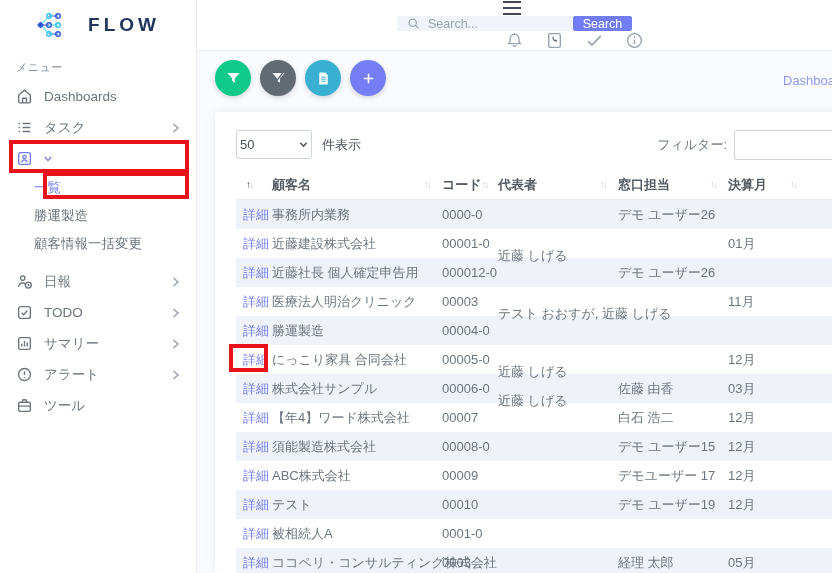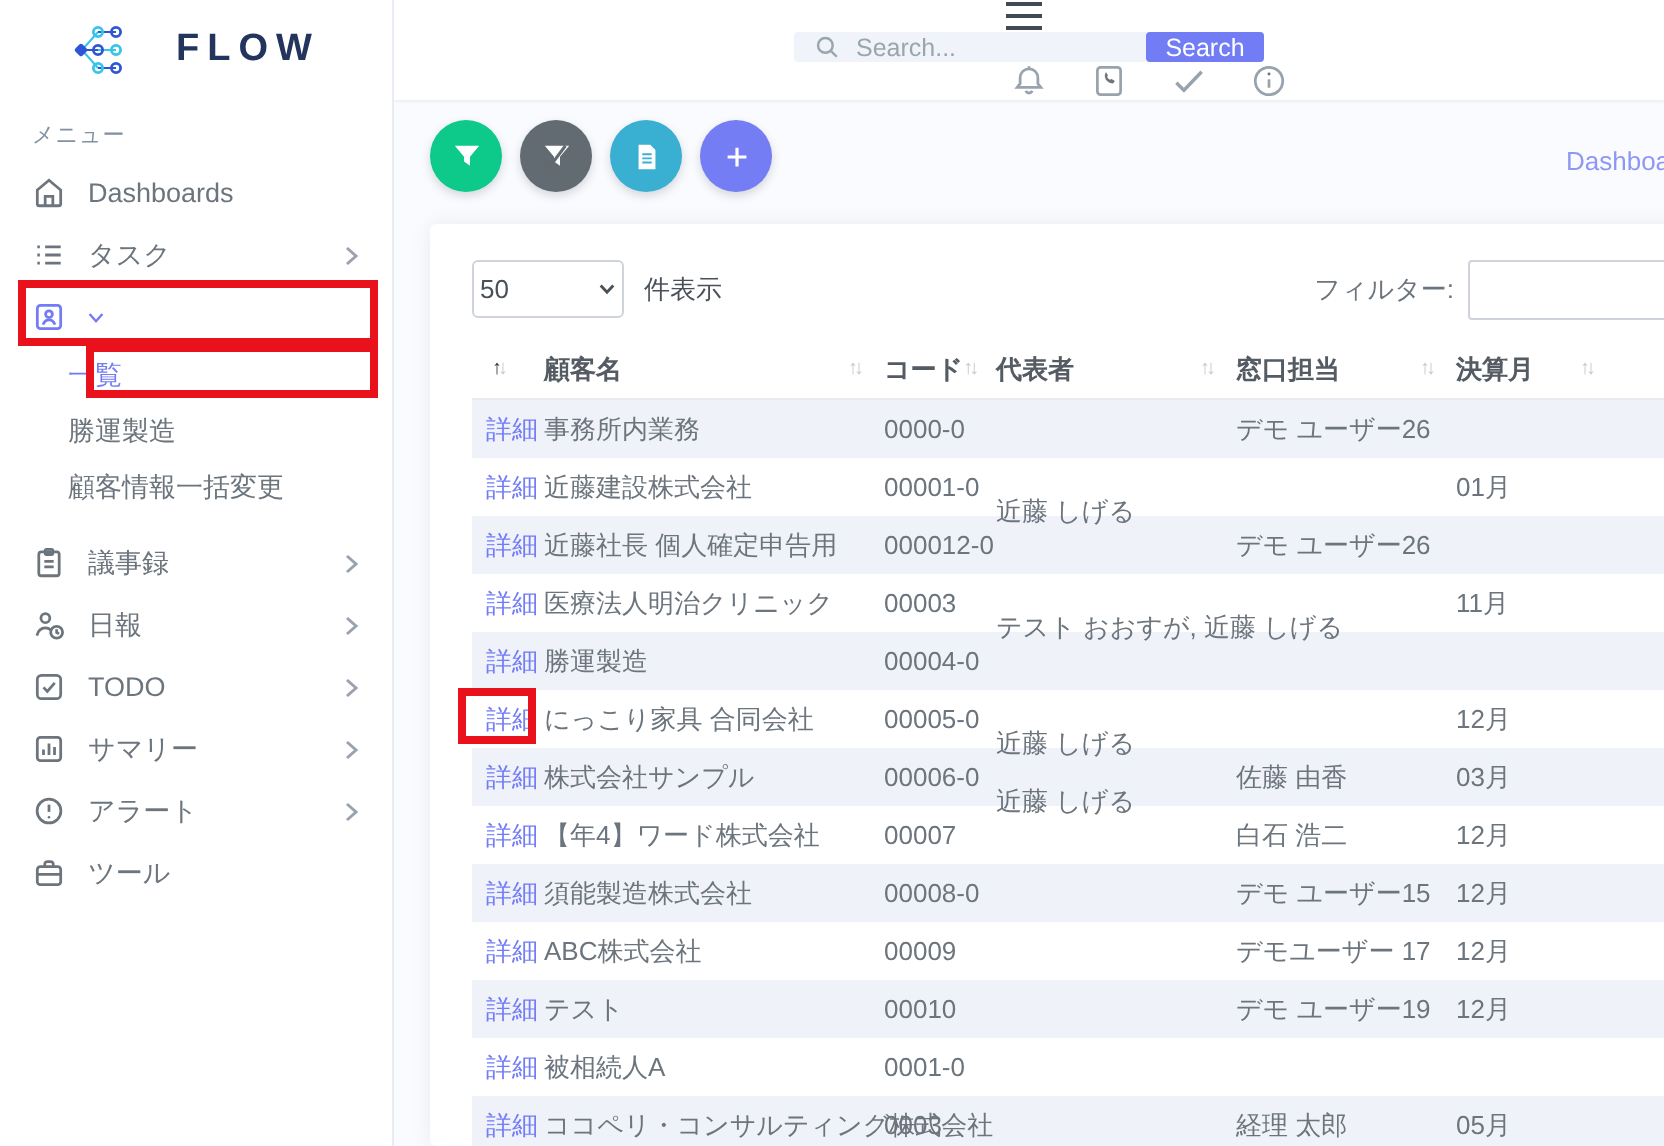--- a/index.html
+++ b/index.html
@@ -163,35 +163,20 @@
       <div class="side-item child">
         <span class="s-label">勝運製造</span>
       </div>
       <div class="side-item child">
         <span class="s-label">顧客情報一括変更</span>
       </div>
       <div class="group-gap"></div>
       <div class="side-item">
         <span class="s-icon">
           <svg viewBox="0 0 16 16">
-            <rect x="3.2" y="2.8" width="9.6" height="11.2" rx="1.2"></rect>
-            <rect x="6.2" y="1.6" width="3.6" height="2.4" rx=".6"></rect>
-            <path d="M5.8 7.2h4.4M5.8 9.8h4.4"></path>
-          </svg>
-        </span>
-        <span class="s-label">議事録</span>
-        <span class="s-chev">
-          <svg viewBox="0 0 8 10">
-            <path d="M1.5 1 6 5 1.5 9"></path>
-          </svg>
-        </span>
-      </div>
-      <div class="side-item">
-        <span class="s-icon">
-          <svg viewBox="0 0 16 16">
             <circle cx="6.3" cy="4.8" r="2.1"></circle>
             <path d="M2.3 13c.6-2.4 2.1-3.6 4-3.6.9 0 1.8.3 2.5.9"></path>
             <circle cx="11.6" cy="11.4" r="2.8"></circle>
             <path d="M11.6 10v1.5l1.1.7"></path>
           </svg>
         </span>
         <span class="s-label">日報</span>
         <span class="s-chev">
           <svg viewBox="0 0 8 10">
             <path d="M1.5 1 6 5 1.5 9"></path>

